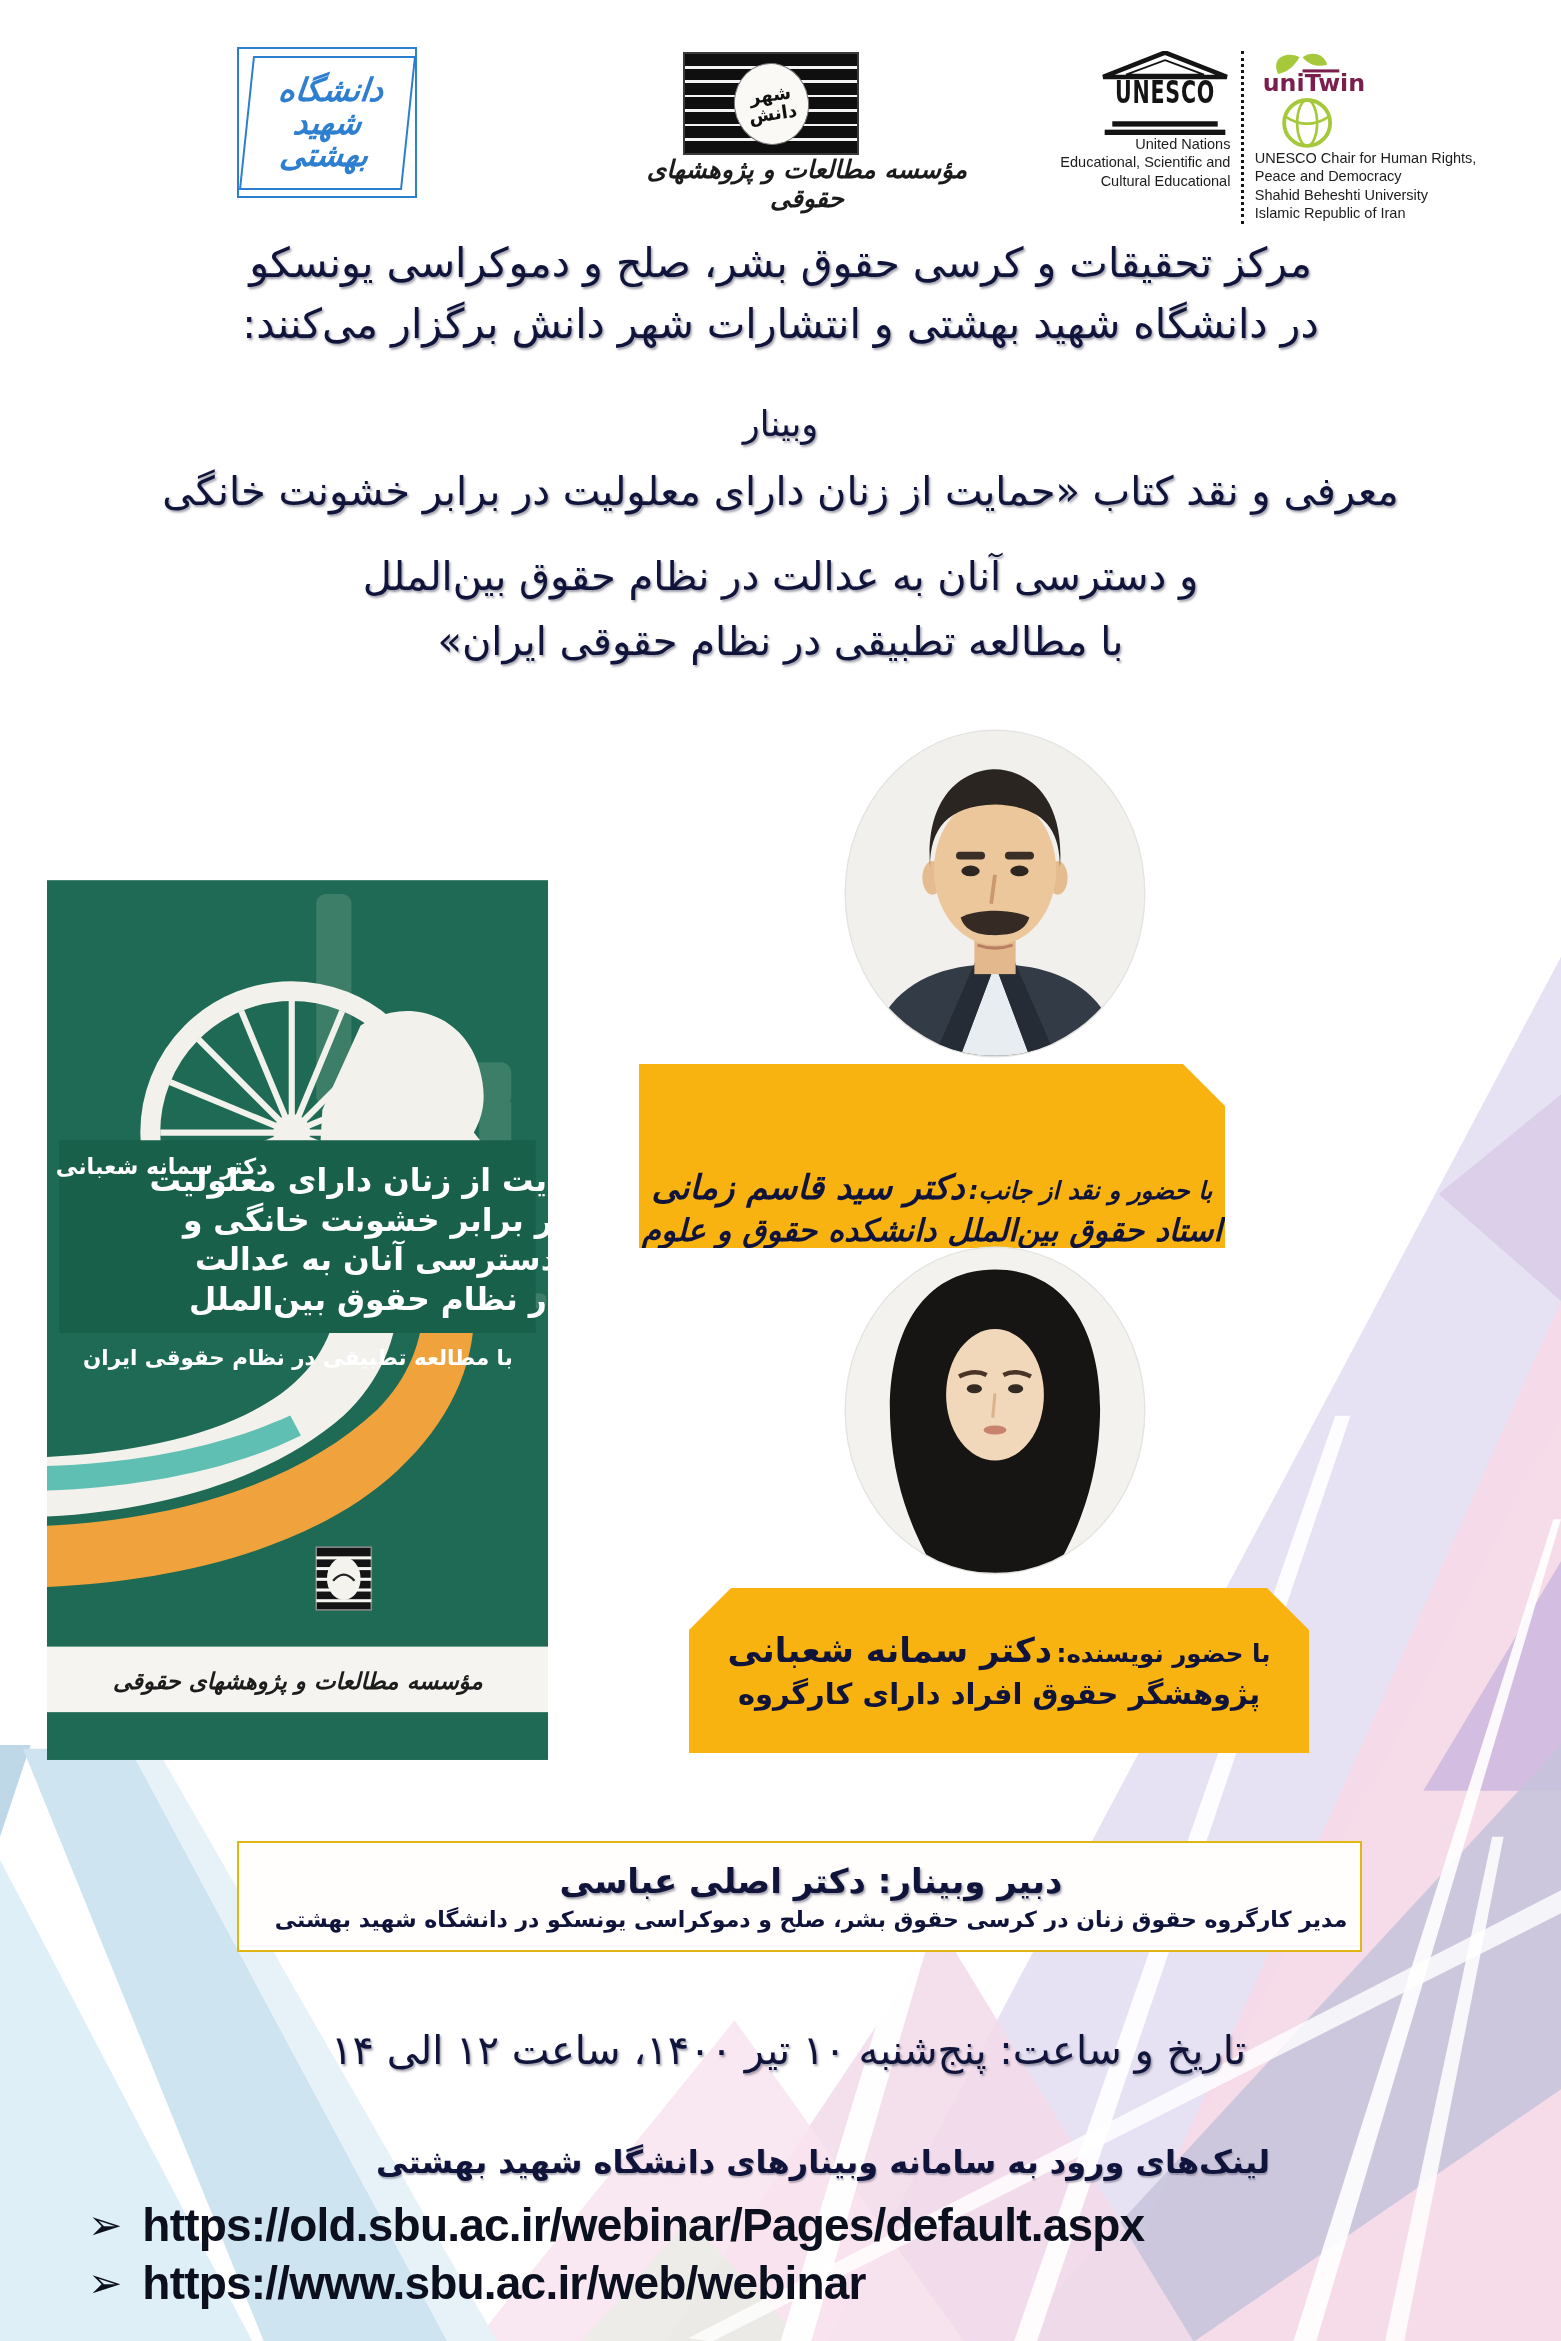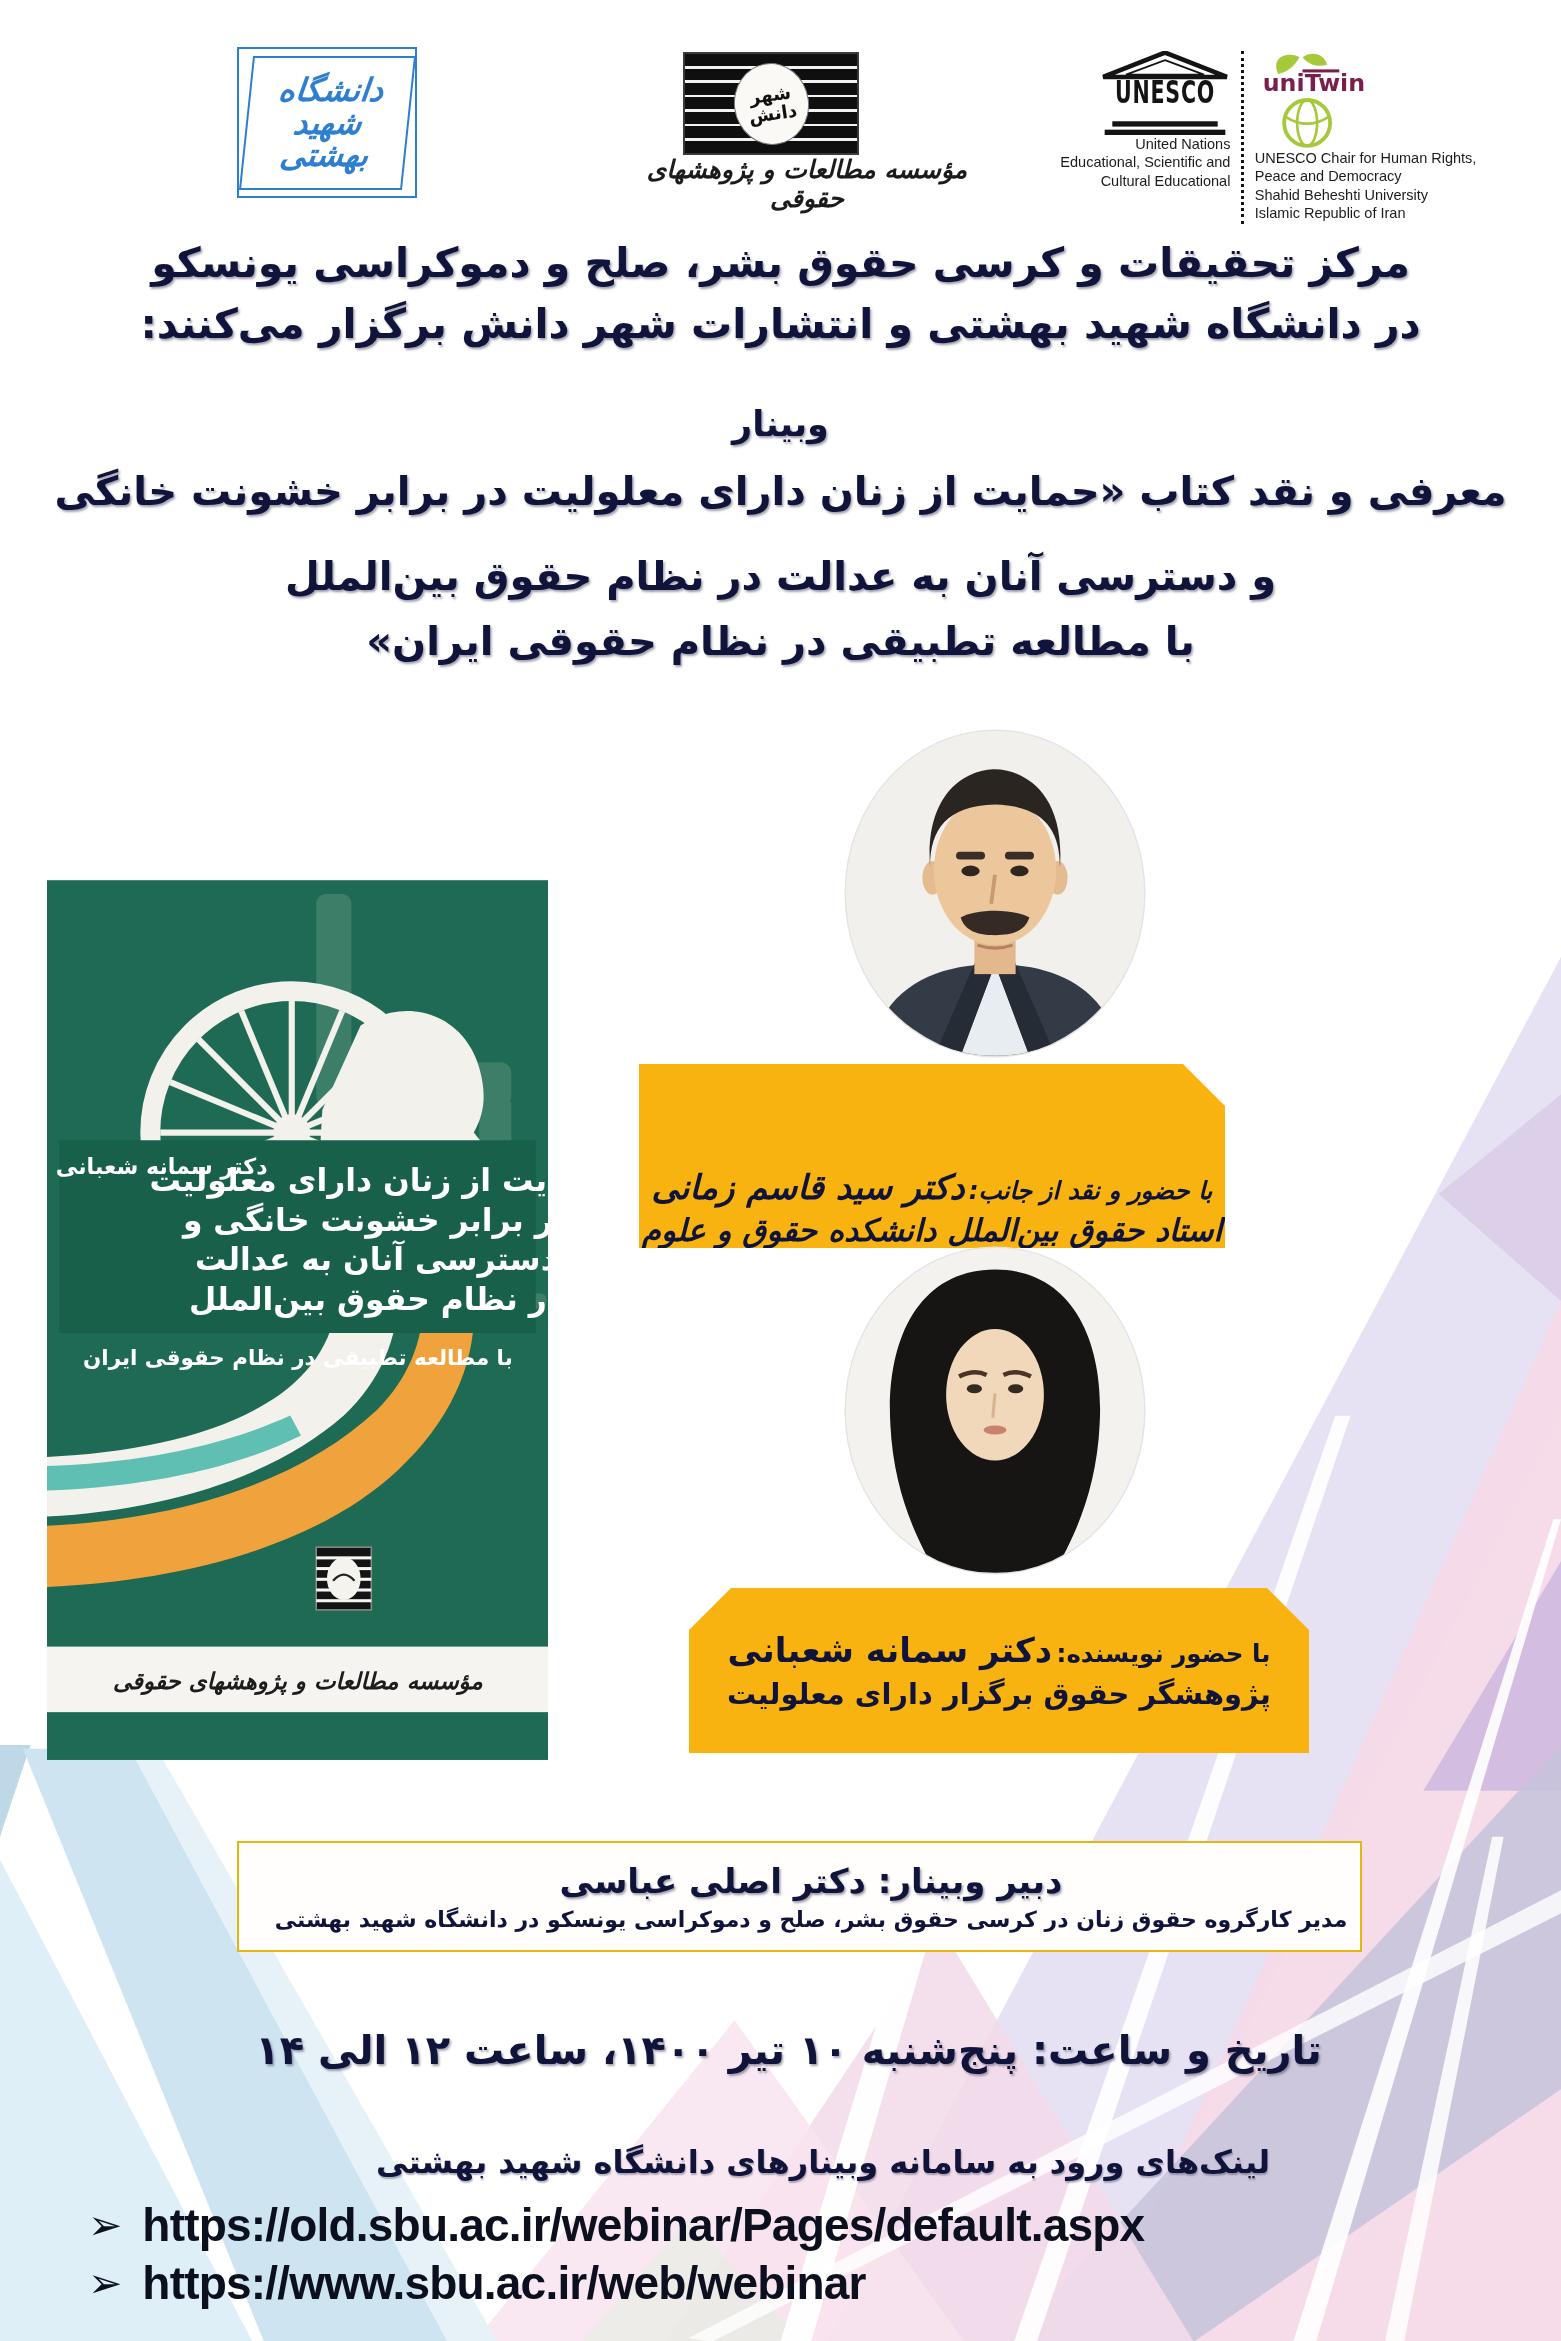--- a/index.html
+++ b/index.html
@@ -2,21 +2,21 @@
 <html lang="fa" style="font-size:12.2px"><head>
 <meta charset="utf-8">
 <style>
   html,body{margin:0;padding:0;background:#ffffff;}
   .poster{position:relative;width:1561px;height:2342px;background:#ffffff;overflow:hidden;
           font-family:"DejaVu Sans",sans-serif;}
   .abs{position:absolute;}
   .rtl{direction:rtl;unicode-bidi:plaintext;}
   .center{left:0;right:0;text-align:center;}
   .navy{color:#10143a;}
-  .bold{font-weight:700;}
+  .bold{font-weight:400;}
   .tshadow{text-shadow:1.5px 2.3px 2.3px rgba(70,70,95,.5);}
   
   .sbu-logo{left:237px;top:47px;width:176px;height:147px;border:2.3px solid #2b7fcc;background:#fff;
             display:flex;align-items:center;justify-content:center;}
   .sbu-inner{width:159px;height:130px;border:2.3px solid #2b7fcc;display:flex;flex-direction:column;
              align-items:center;justify-content:center;line-height:1.02;color:#2e7fd0;
              font-weight:700;font-style:italic;transform:skewX(-6deg);}
   .sbu-inner div{font-size:32px;}
   .sd-logo{left:683px;top:52px;width:172px;height:99px;border:2.3px solid #3a3a3a;
            background:repeating-linear-gradient(180deg,#0f0f0f 0 11.5px,#f3f3f3 11.5px 14.5px);
@@ -203,21 +203,21 @@
       <path d="M195 190 L192 222" stroke="#d9b48e" stroke-width="4" fill="none"></path>
       <ellipse cx="195" cy="238" rx="15" ry="6" fill="#c9826e"></ellipse>
     </svg>
   </div>
 
   <div class="abs ybox ybox2 rtl">
     <div class="mixline">
       <span class="intro-sm">با حضور نویسنده:</span>
       <span class="name-lg">دکتر سمانه شعبانی</span>
     </div>
-    <div class="desc-line2">پژوهشگر حقوق برگزار دارای معلولیت</div>
+    <div class="desc-line2">پژوهشگر حقوق افراد دارای کارگروه</div>
   </div>
 
   <svg class="abs book" width="501" height="880" viewBox="0 0 655 1150">
     <rect width="655" height="1150" fill="#1f6a54"></rect>
 
     <g fill="#3d7e68">
       <rect x="352" y="18" width="46" height="265" rx="12"></rect>
       <rect x="352" y="238" width="255" height="58" rx="14"></rect>
       <rect x="565" y="290" width="42" height="160"></rect>
       <circle cx="587" cy="495" r="28" fill="none" stroke="#3d7e68" stroke-width="14"></circle>

